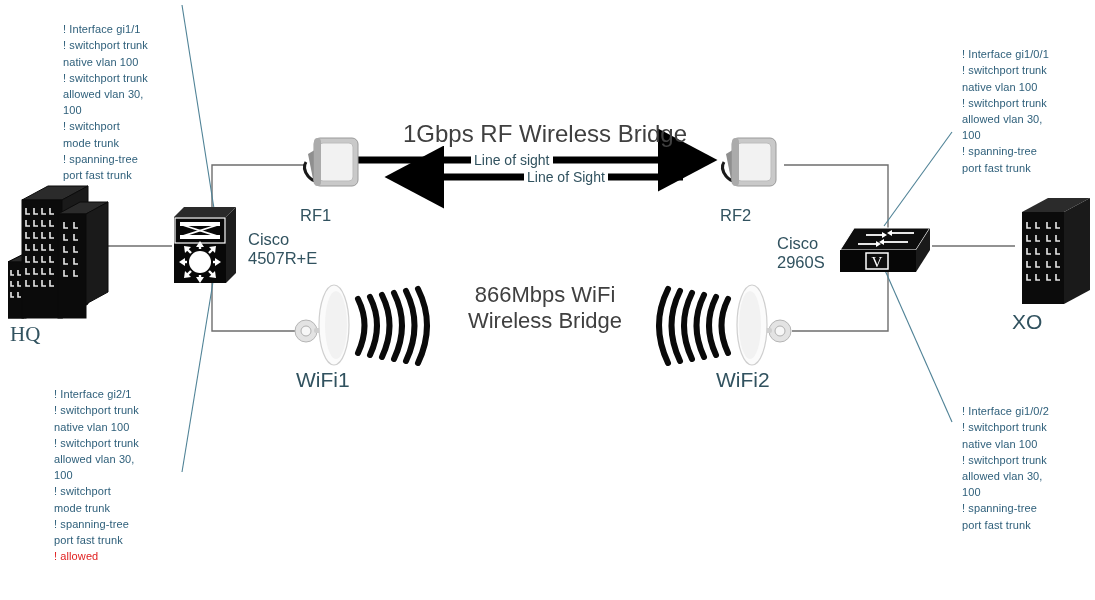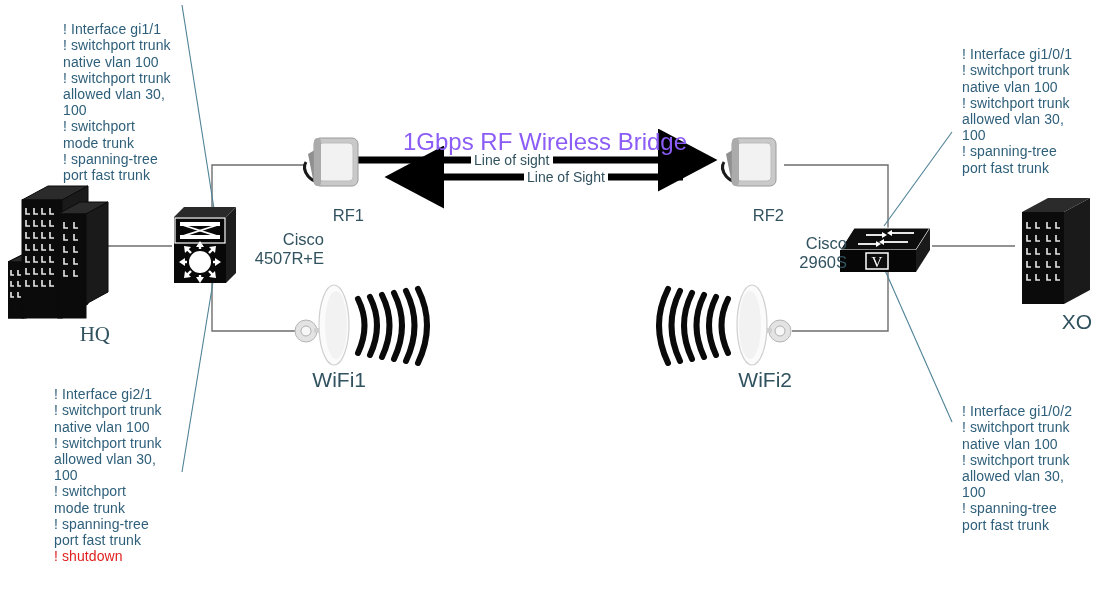--- a/index.html
+++ b/index.html
@@ -10,49 +10,48 @@
     font-family:"Liberation Sans", sans-serif;
     overflow:hidden;
   }
   #stage{position:relative;width:1095px;height:600px;}
   .abs{position:absolute;}
 
   
   .cfg{
     position:absolute;
     color:#2e5f7a;
-    font-size:14px;
+    font-size:11px;
     line-height:16.2px;
     font-family:"Liberation Sans", sans-serif;
     white-space:pre-line;
     letter-spacing:0.1px;
   }
   .cfg .shut{color:#e02020;display:block;}
 
   
   .cap{
     position:absolute;
     color:#31525f;
     font-family:"Liberation Sans", sans-serif;
-    text-align:right;
+    text-align:left;
     line-height:19px;
     white-space:pre-line;
   }
   .cap-lg{font-size:21px;}
   .cap-md{font-size:16.5px;}
 
   
   .headline{
     position:absolute;
-    color:#8b5cf6;
+    color:#404040;
     font-family:"Liberation Sans", sans-serif;
     text-align:center;
     line-height:27px;
     white-space:pre-line;
-    margin-top:8px;
   }
 
   
   .linklabel{
     position:absolute;
     color:#31525f;
     font-size:14px;
     font-family:"Liberation Sans", sans-serif;
     background:#ffffff;
     padding:0 3px;
@@ -317,20 +316,22 @@
       <path d="M124,6 q18,36 0,74"></path>
     </g>
   </svg>
   <div class="cap cap-lg" style="left:716px;top:370px;width:76px;">WiFi2</div>
 
   <div class="headline" style="left:345px;top:120px;width:400px;font-size:24px;">1Gbps RF Wireless Bridge</div>
 
   <div class="linklabel" style="left:471px;top:152px;">Line of sight</div>
   <div class="linklabel" style="left:524px;top:169px;">Line of Sight</div>
 
+  <div class="headline" style="left:440px;top:282px;width:210px;font-size:22px;line-height:26px;">866Mbps WiFi
+Wireless Bridge</div>
 
   <div class="cfg" style="left:63px;top:5px;width:125px;">
     <span>! Interface gi1/1
 ! switchport trunk
 native vlan 100
 ! switchport trunk
 allowed vlan 30,
 100
 ! switchport
 mode trunk
@@ -342,21 +343,21 @@
     <span>! Interface gi2/1
 ! switchport trunk
 native vlan 100
 ! switchport trunk
 allowed vlan 30,
 100
 ! switchport
 mode trunk
 ! spanning-tree
 port fast trunk</span>
-    <span class="shut">! shutdown</span>
+    <span class="shut">! allowed</span>
   </div>
 
   <div class="cfg" style="left:962px;top:30px;width:130px;">
     <span>! Interface gi1/0/1
 ! switchport trunk
 native vlan 100
 ! switchport trunk
 allowed vlan 30,
 100
 ! spanning-tree

